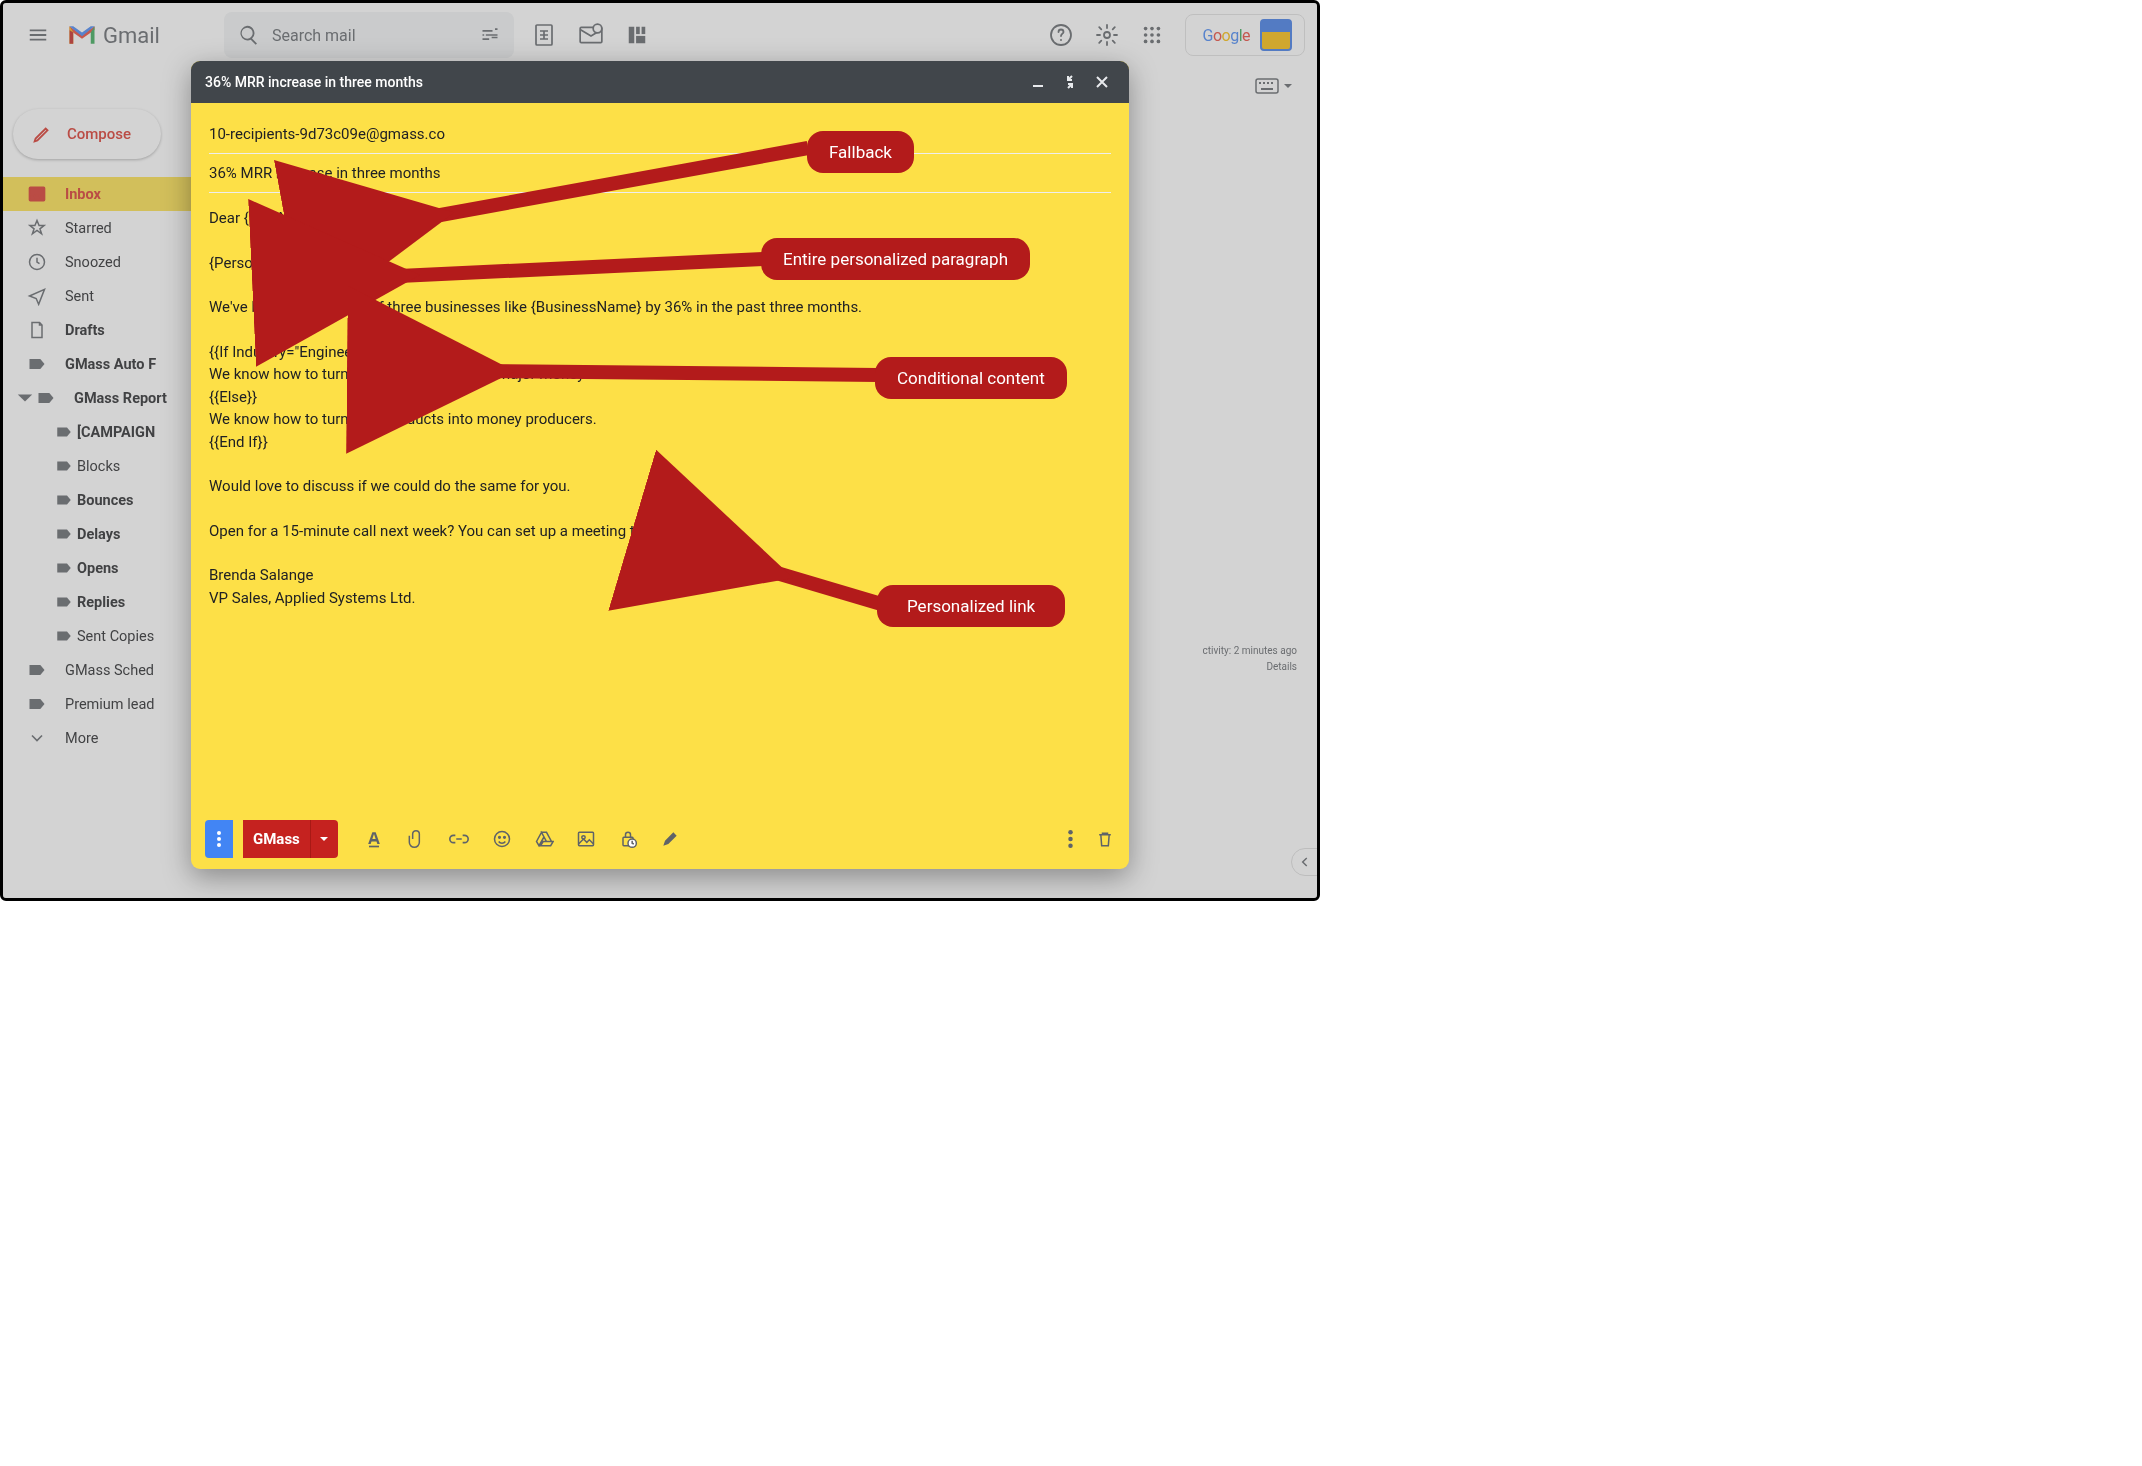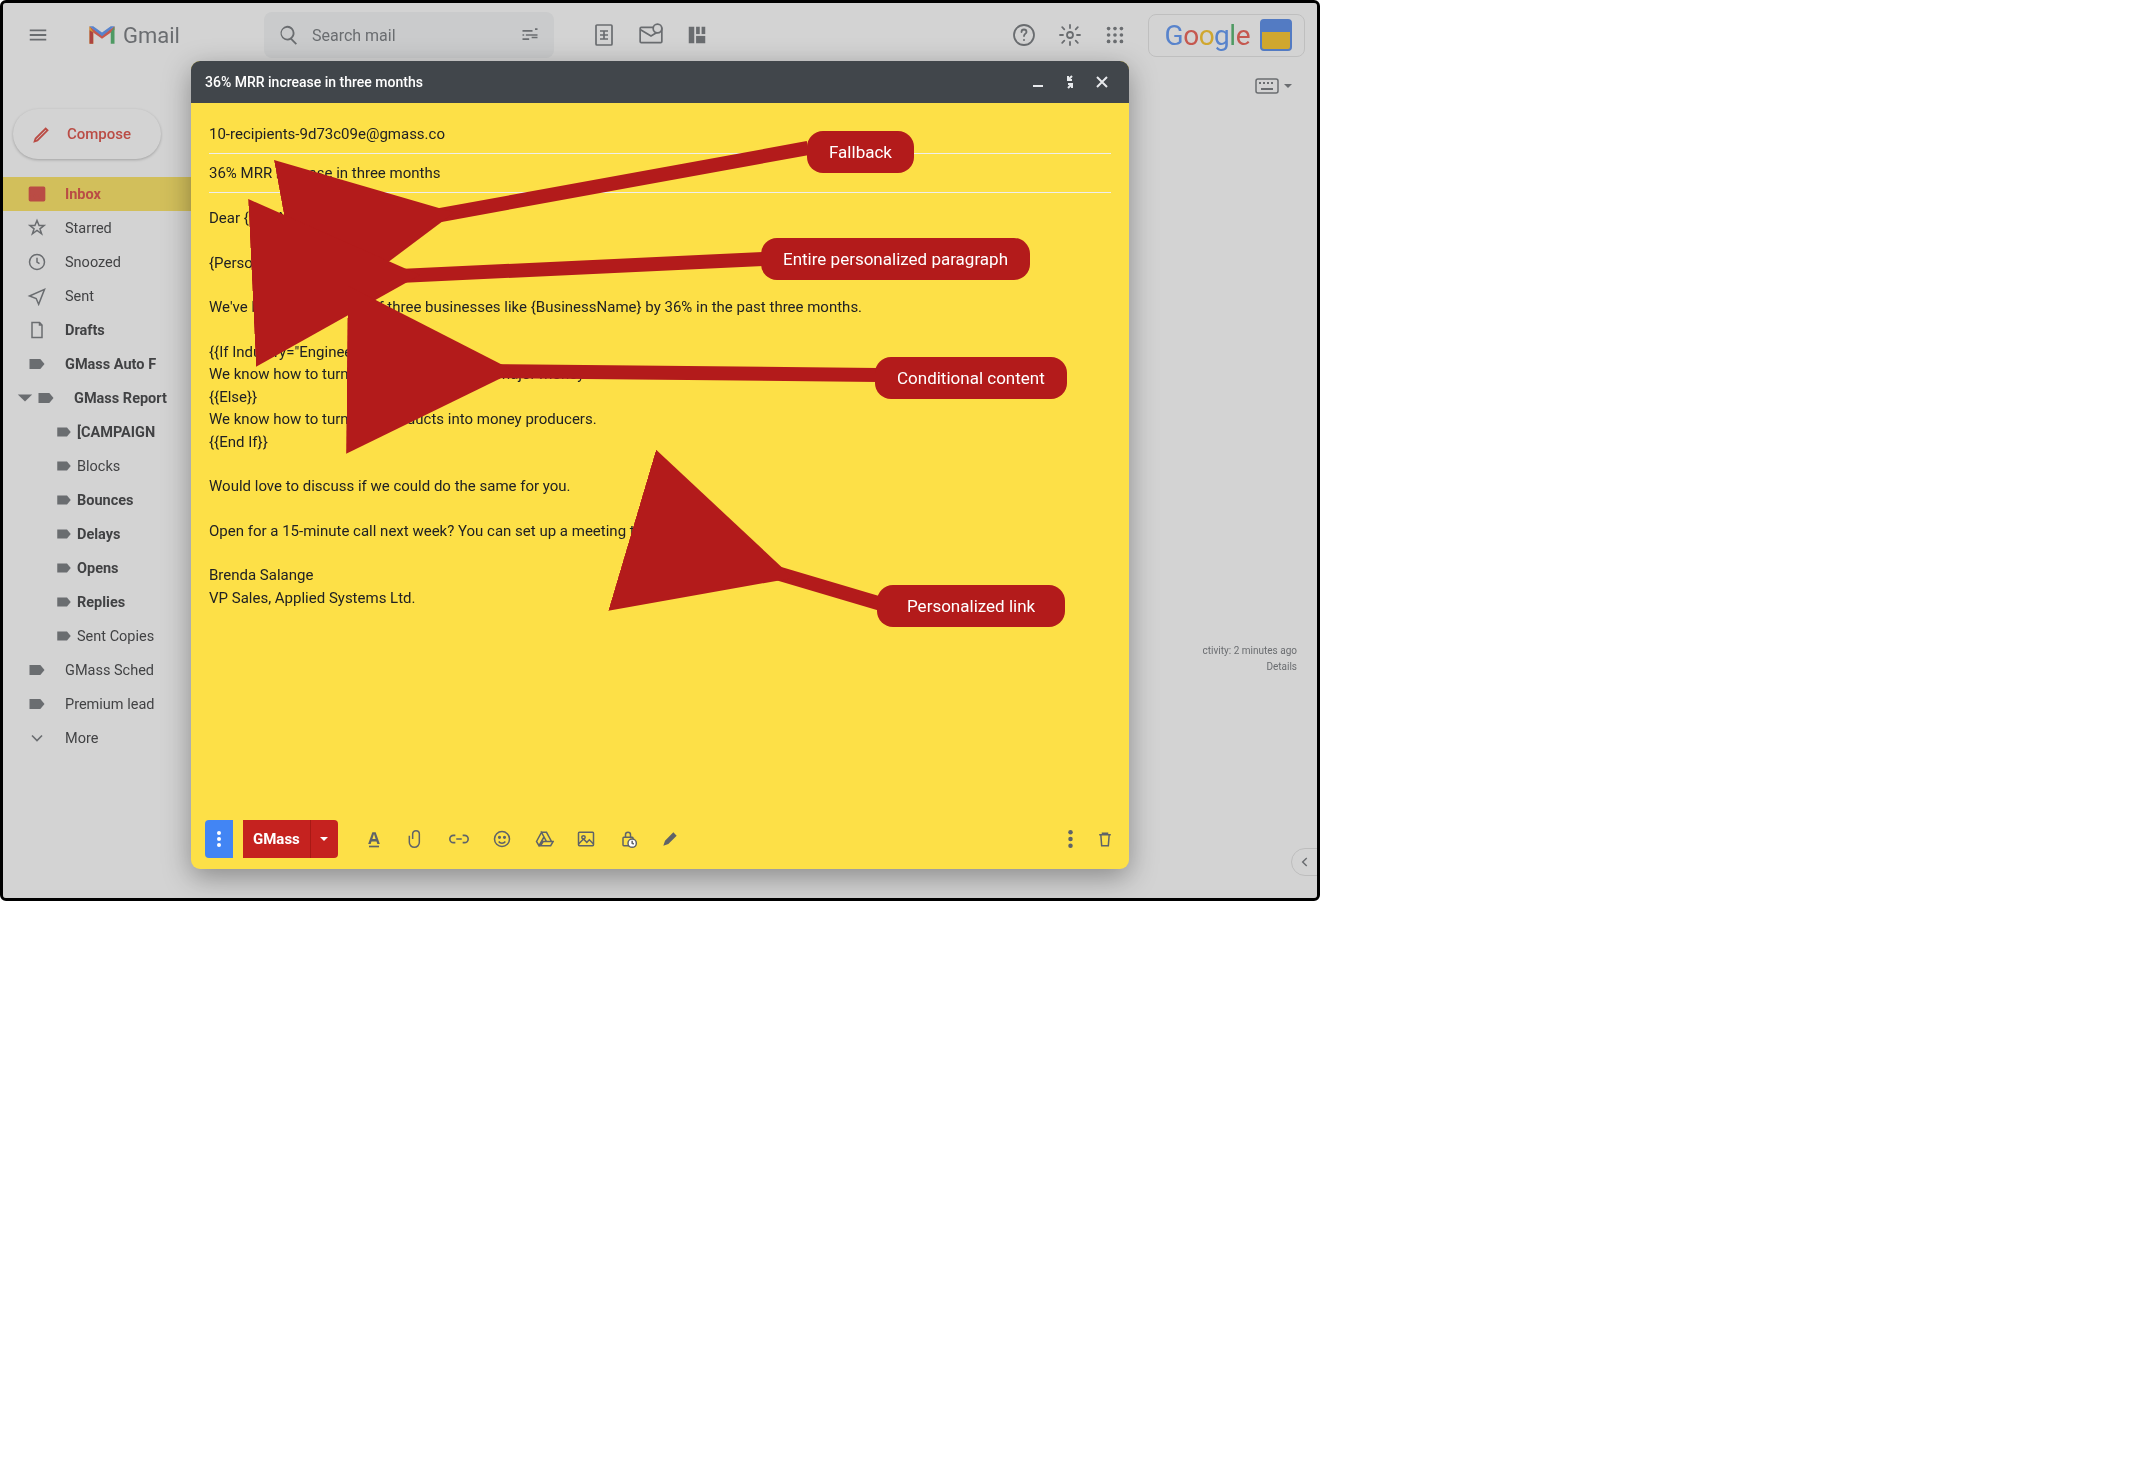--- a/index.html
+++ b/index.html
@@ -6,30 +6,30 @@
     --red:#d93025;
     --gmass-red:#c5221f;
     --gray-text:#5f6368;
     --dark-bg:#41464b;
     --annotation-red:#b31b1b;
   }
   *{box-sizing:border-box;font-family:Roboto,Arial,sans-serif}
   body{margin:0;background:#fff;width:1320px;height:901px;position:relative;overflow:hidden;border:3px solid #000;border-radius:6px}
   .dim-overlay{position:absolute;inset:0;background:rgba(128,128,128,.35);pointer-events:none}
   
-  .header{display:flex;align-items:center;height:64px;padding:0 12px;gap:20px;position:relative}
+  .header{display:flex;align-items:center;height:64px;padding:0 12px;gap:0;position:relative}
   .menu-btn{width:46px;height:46px;border-radius:50%;display:flex;align-items:center;justify-content:center}
   .gmail-logo{display:flex;align-items:center;gap:6px;margin-left:6px}
   .gmail-logo .logotxt{font-size:22px;color:#5f6368}
   .searchbar{flex:0 0 290px;height:46px;margin-left:64px;background:#f1f3f4;border-radius:8px;display:flex;align-items:center;padding:0 14px;gap:12px}
   .searchbar .stext{color:#5f6368;font-size:16px;flex:1}
   .ext-icons{display:flex;gap:22px;margin-left:18px;align-items:center}
   .right-header{margin-left:auto;display:flex;align-items:center;gap:22px}
   .google-pill{background:#fff;border:1px solid #e0e0e0;border-radius:8px;padding:4px 12px 4px 16px;display:flex;align-items:center;gap:10px}
-  .google-pill .gtxt{font-size:28px;letter-spacing:-.5px}
+  .google-pill .gtxt{font-size:16px;letter-spacing:-.5px}
   .avatar{width:32px;height:32px;border-radius:4px;background:linear-gradient(#3b78e7 40%,#fbbc04 40%);border:2px solid #3b78e7}
   
   .subhead{display:flex;align-items:center;padding:10px 24px;gap:16px}
   .keyb{margin-left:auto;display:flex;align-items:center;gap:4px;color:#5f6368}
   
   .sidebar{position:absolute;left:0;top:92px;width:256px;padding-top:8px}
   .compose-btn{margin:6px 8px 18px 10px;width:148px;height:50px;border-radius:26px;background:#fff;box-shadow:0 1px 3px rgba(0,0,0,.3);display:flex;align-items:center;gap:14px;padding-left:18px;color:var(--red);font-size:15px;font-weight:500}
   .nav-item{display:flex;align-items:center;gap:18px;height:34px;padding-left:24px;font-size:14.5px;color:#202124;border-top-right-radius:18px;border-bottom-right-radius:18px}
   .nav-item.bold{font-weight:700}
   .nav-item.sel{background:#fde047;color:var(--red);font-weight:700}

